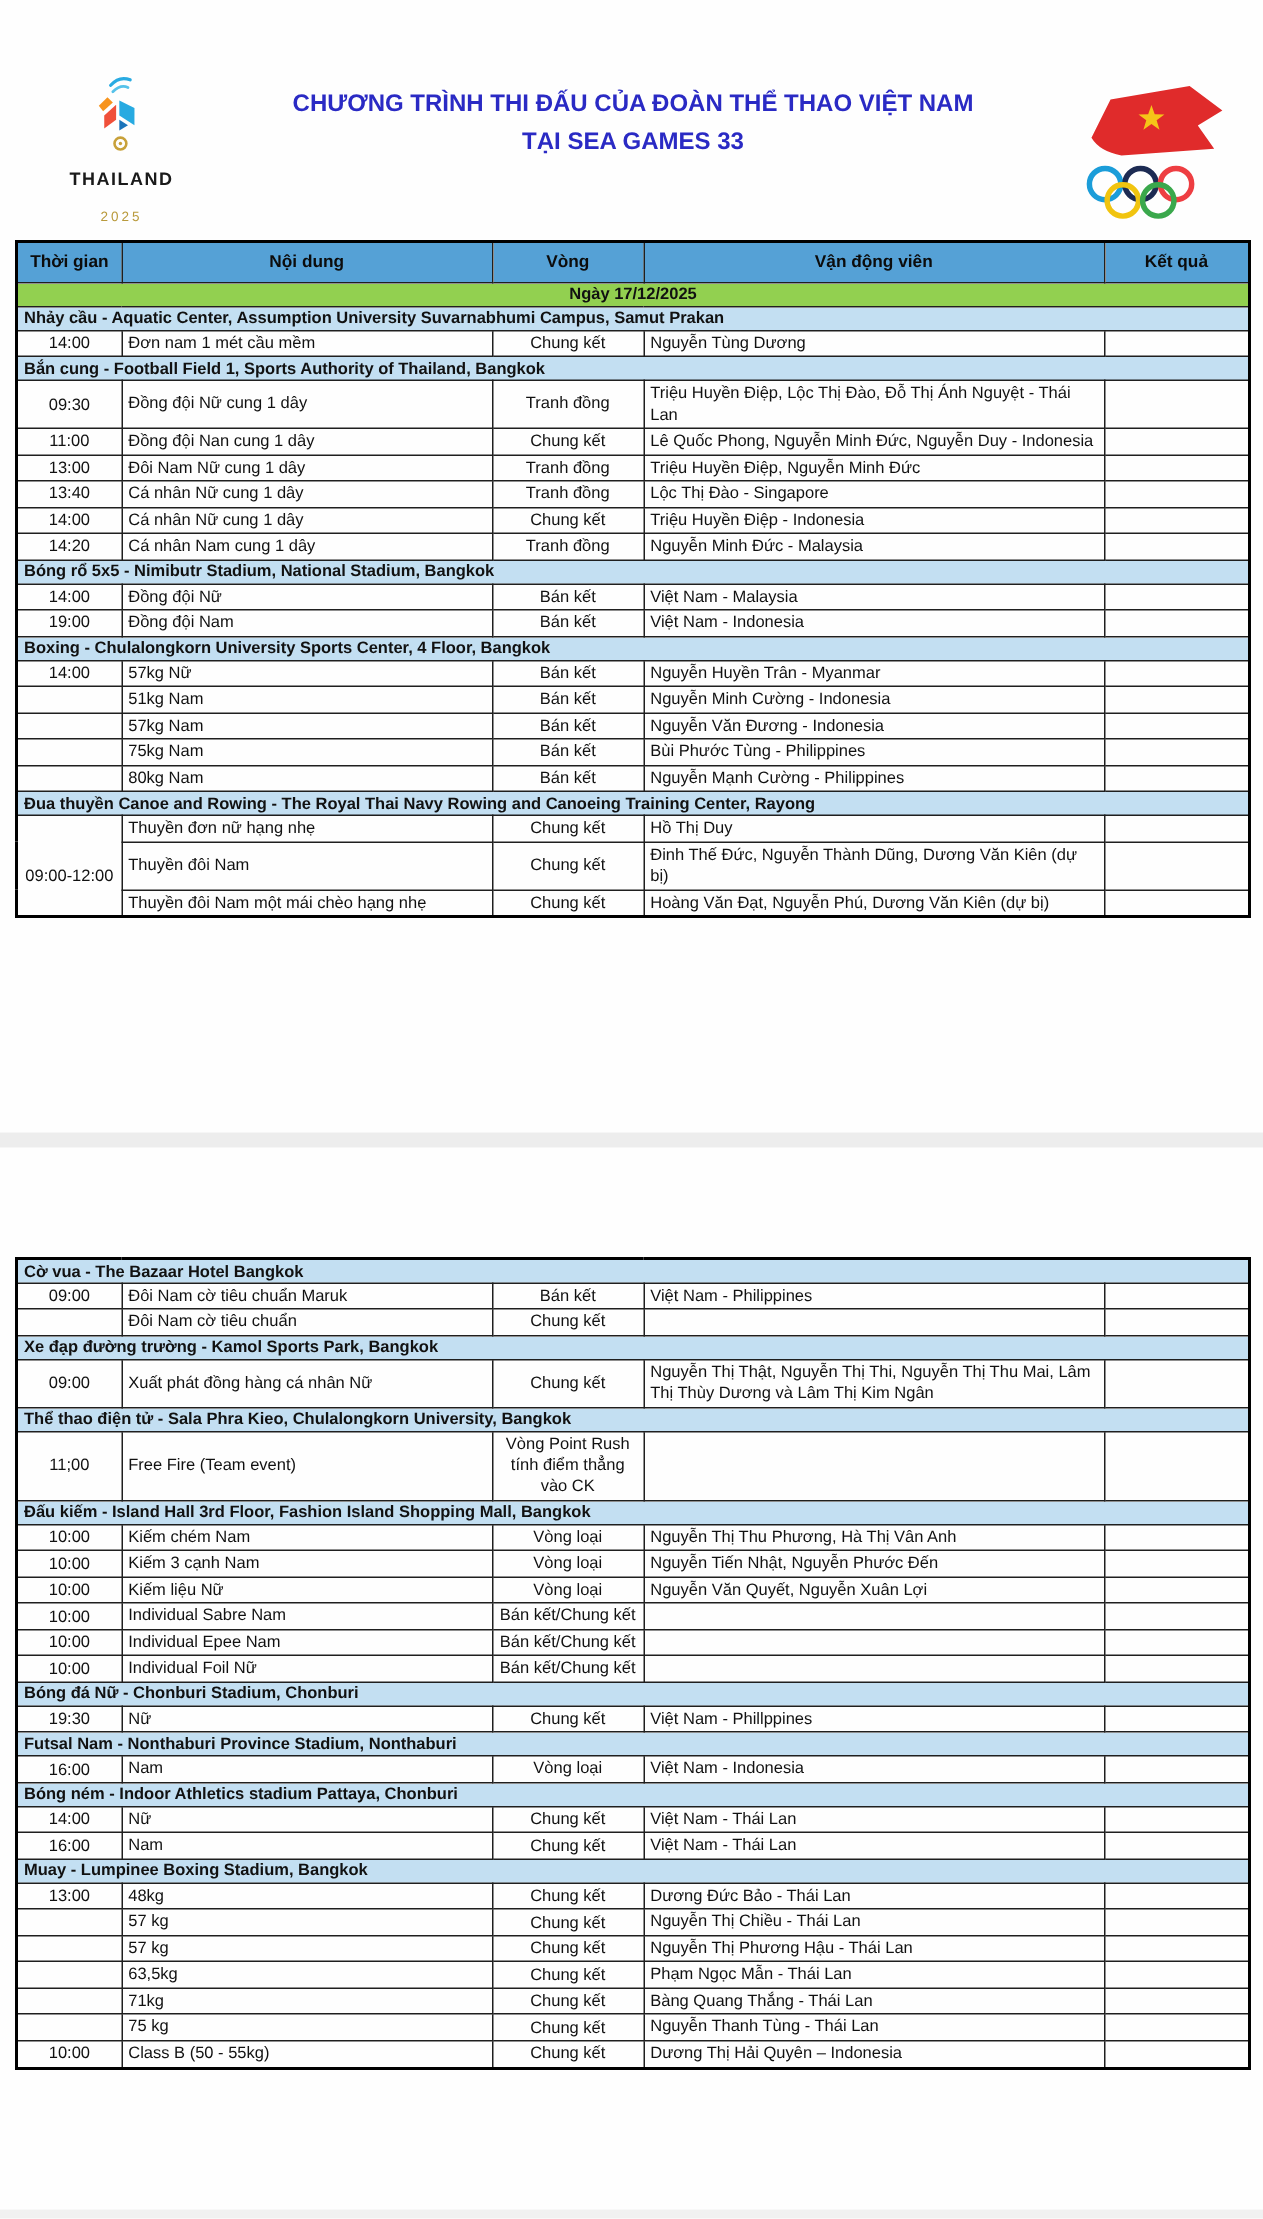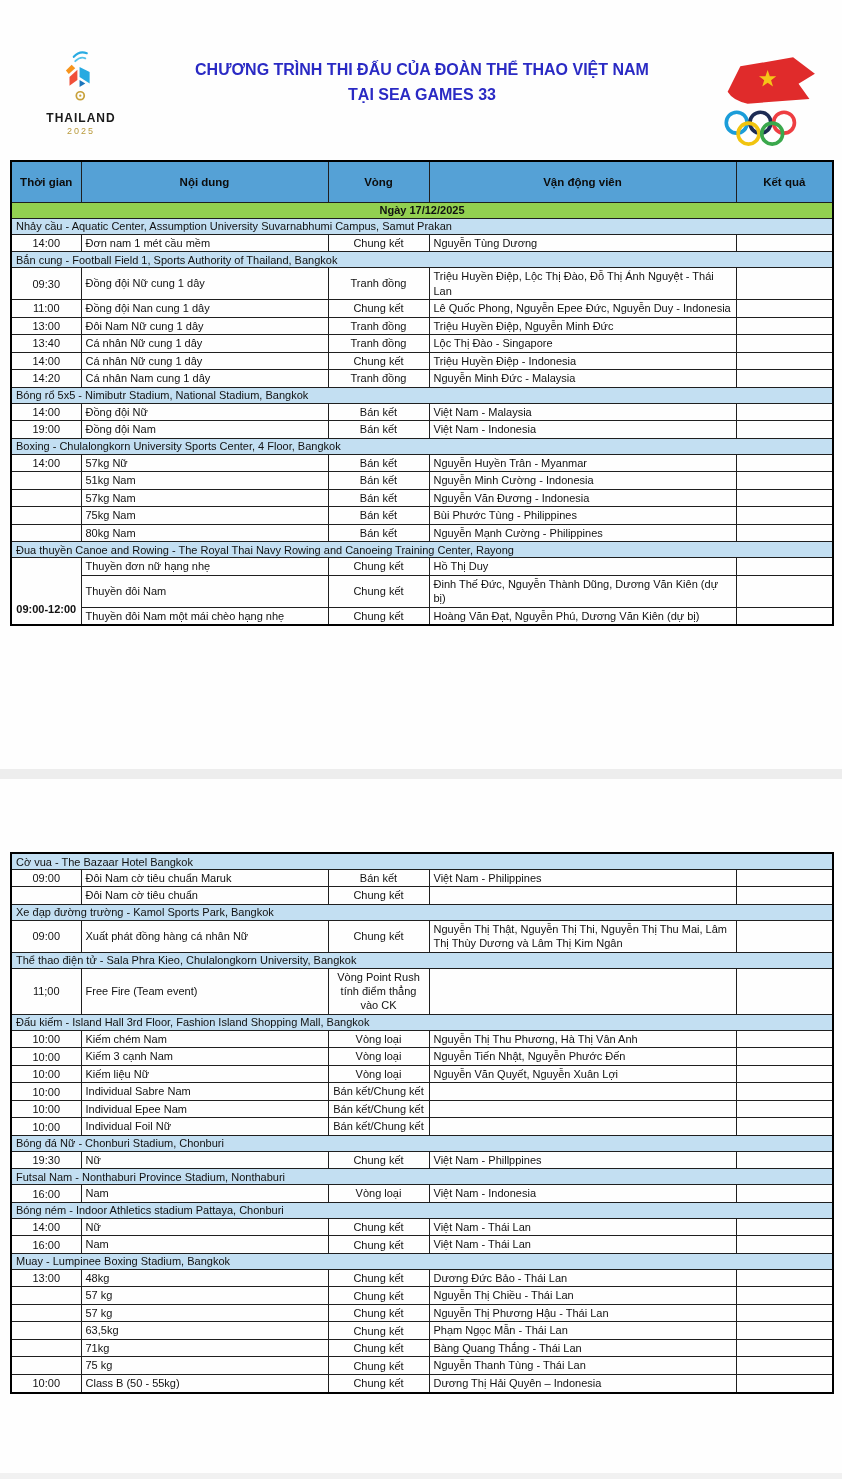--- a/index.html
+++ b/index.html
@@ -7,39 +7,39 @@
     --border:#1f1f1f; --text:#111;
   }
   *{box-sizing:border-box;}
   html,body{margin:0;padding:0;}
   body{width:842px;height:1479px;background:#fefefe;font-family:"Liberation Sans",sans-serif;color:var(--text);overflow:hidden;}
   .doc{width:842px;height:1479px;position:relative;}
 
   header.top{display:flex;align-items:flex-start;padding:48px 16px 10px 20px;}
   .logo-th{width:122px;text-align:center;flex:0 0 auto;}
   .logo-th .th-name{font-weight:bold;font-size:12px;letter-spacing:1px;color:#1a1a1a;margin-top:1px;}
-  .logo-th .th-year{font-size:9px;letter-spacing:2px;color:#b99a3c;margin-top:1px;}
+  .logo-th .th-year{font-size:9px;letter-spacing:2px;color:#b99a3c;margin-top:13px;}
   .title-wrap{flex:1;text-align:center;padding-top:10px;color:var(--title);font-weight:bold;font-size:16px;line-height:1.55;}
   .logo-vn{width:124px;flex:0 0 auto;display:flex;justify-content:center;padding-top:2px;}
 
   .tbl-wrap{width:842px;}
   table.sched{width:822px;margin-left:10px;border-collapse:collapse;table-layout:fixed;border:2px solid #000;}
   col.c-time{width:70px}col.c-event{width:247px}col.c-round{width:101px}col.c-ath{width:307px}col.c-res{width:97px}
   td{border:1px solid var(--border);font-size:11px;padding:1px 4px;vertical-align:middle;overflow:hidden;}
   tr{height:17px;}
-  .rowhead{height:41px;}
+  .rowhead{height:27px;}
   .rowhead td{background:var(--header-bg);font-weight:bold;text-align:center;font-size:11.5px;color:#0c0c0c;}
   .rowdate{height:16px;}
   .rowdate td{background:var(--date-bg);font-weight:bold;text-align:center;}
   .rowsec{height:16px;}
-  .rowsec td{background:var(--section-bg);font-weight:normal;margin-top:48px;}
+  .rowsec td{background:var(--section-bg);font-weight:bold;margin-top:48px;}
   .tcell,.rcell{text-align:center;}
   .ecell,.acell{line-height:1.32;}
   .rcell{line-height:1.3;margin-top:36px;}
-  .va-bottom{vertical-align:bottom;padding-bottom:9px;font-weight:bold;}
+  .va-bottom{vertical-align:bottom;padding-bottom:20px;}
 
   .page-gap{height:226px;position:relative;}
   .gap-band{position:absolute;top:143px;left:0;width:100%;height:10px;background:#ededed;}
   .bottom-strip{position:absolute;bottom:0;left:0;width:100%;height:6px;background:#f1f1f1;}
 </style>
 </head>
 <body>
 
 <div class="doc">
 
@@ -118,21 +118,21 @@
             <td class="tcell">09:30</td>
             <td class="ecell">Đồng đội Nữ cung 1 dây</td>
             <td class="rcell">Tranh đồng</td>
             <td class="acell">Triệu Huyền Điệp, Lộc Thị Đào, Đỗ Thị Ánh Nguyệt - Thái Lan</td>
             <td class="kcell"></td>
           </tr>
           <tr>
             <td class="tcell">11:00</td>
             <td class="ecell">Đồng đội Nan cung 1 dây</td>
             <td class="rcell">Chung kết</td>
-            <td class="acell">Lê Quốc Phong, Nguyễn Epee Đức, Nguyễn Duy - Indonesia</td>
+            <td class="acell">Lê Quốc Phong, Nguyễn Minh Đức, Nguyễn Duy - Indonesia</td>
             <td class="kcell"></td>
           </tr>
           <tr>
             <td class="tcell">13:00</td>
             <td class="ecell">Đôi Nam Nữ cung 1 dây</td>
             <td class="rcell">Tranh đồng</td>
             <td class="acell">Triệu Huyền Điệp, Nguyễn Minh Đức</td>
             <td class="kcell"></td>
           </tr>
           <tr>

